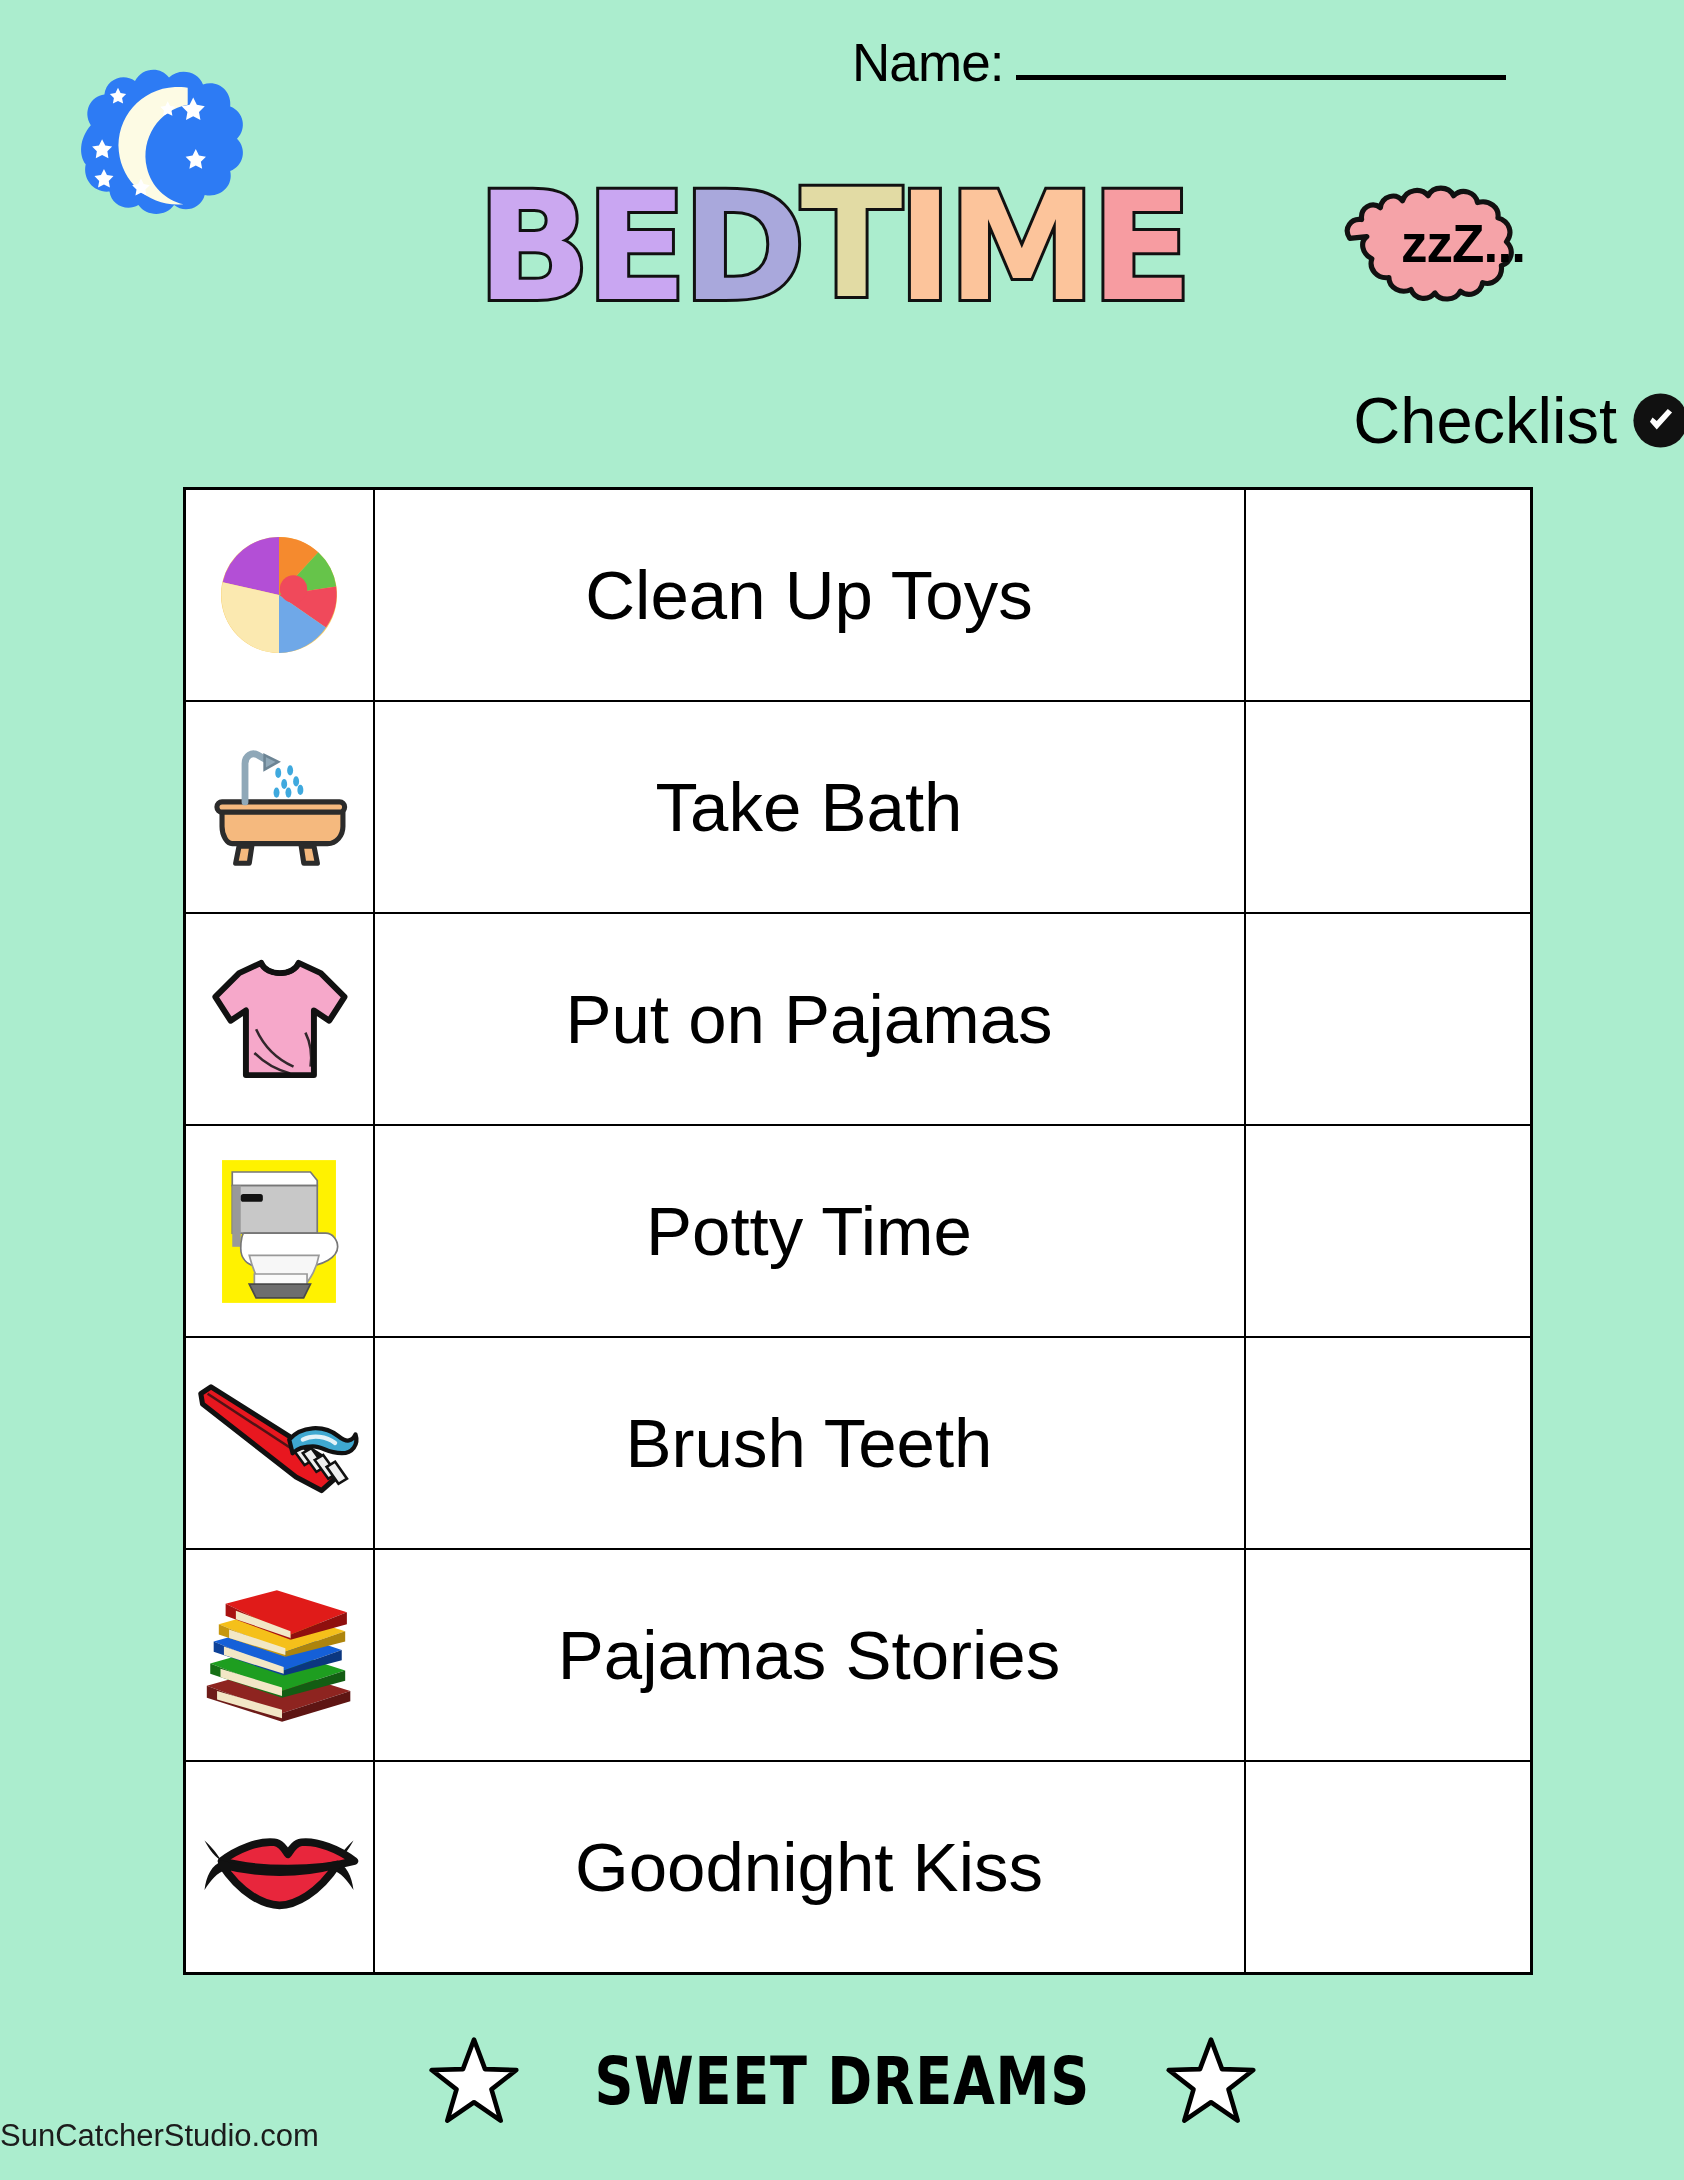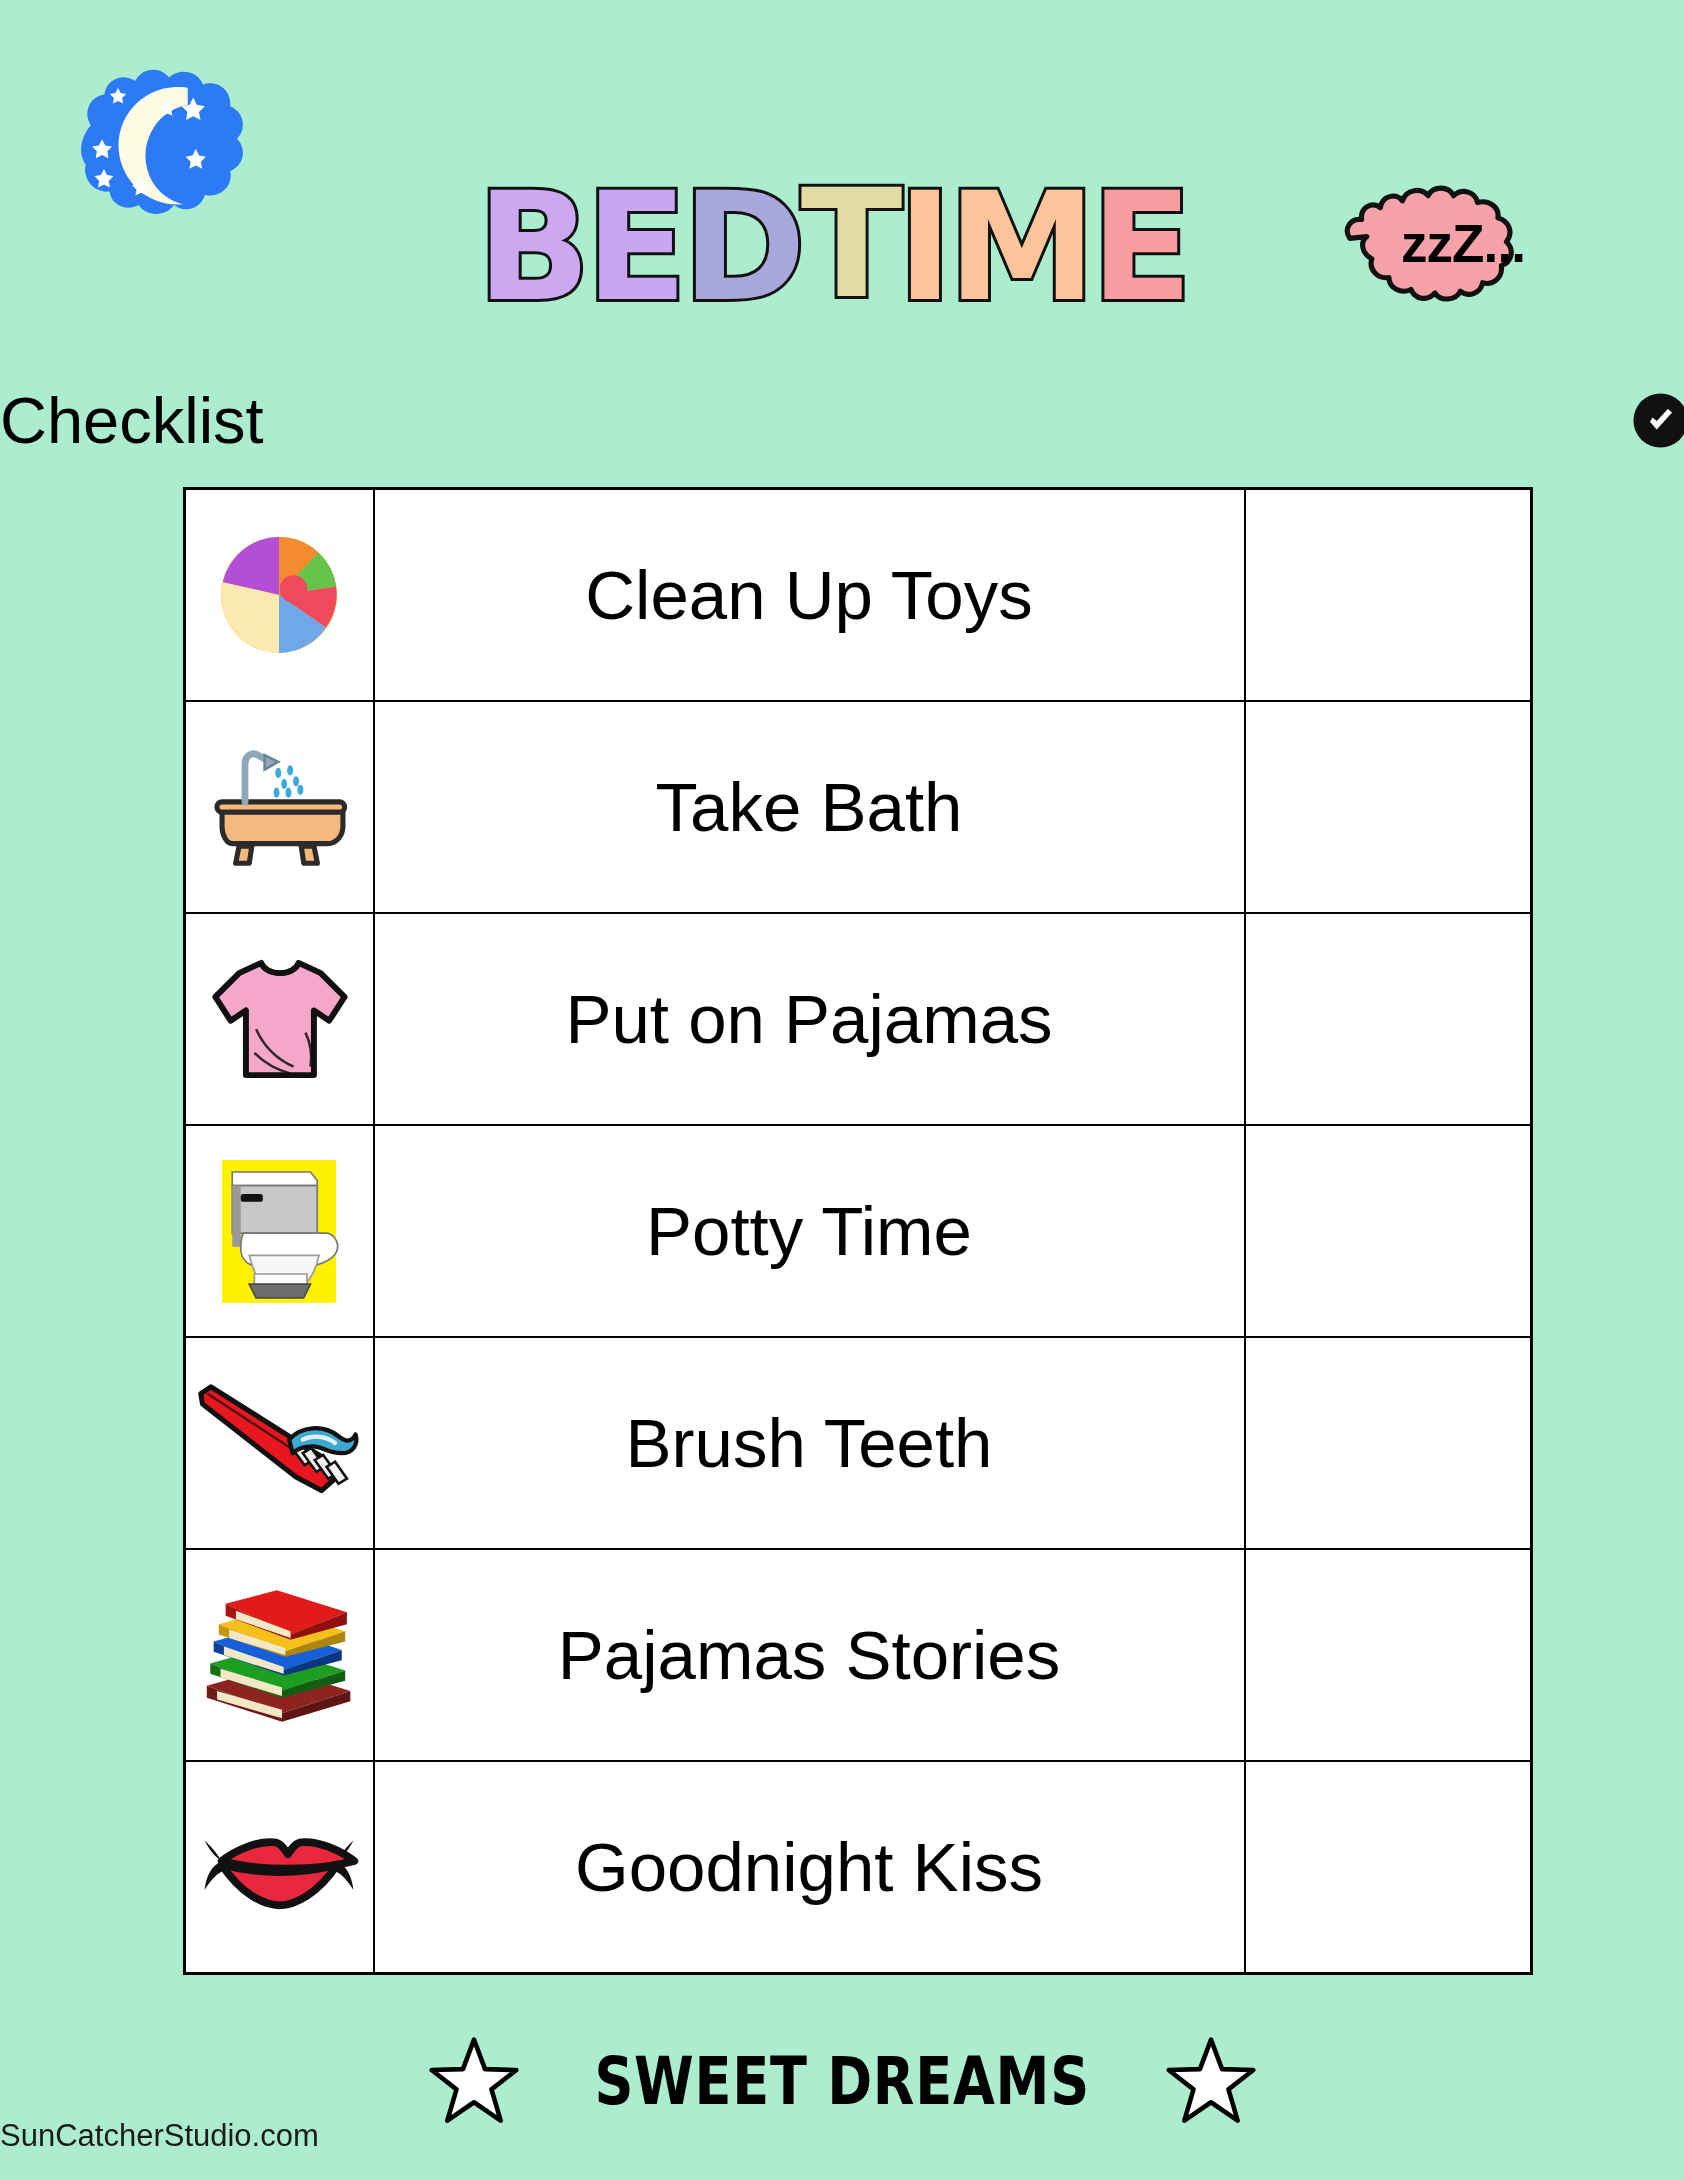--- a/index.html
+++ b/index.html
@@ -52,21 +52,21 @@
   .bt-b{color:#CBA8F0;}
   .bt-e1{color:#C9A6F2;}
   .bt-d{color:#A9A8DC;}
   .bt-t{color:#E2DBA4;transform:translateY(-3.4px);}
   .bt-i{color:#FCC49B;}
   .bt-m{color:#FCC49B;}
   .bt-e2{color:#F79CA1;}
 
   .checklist-row{
     position:absolute;left:0;top:388px;width:1685px;
-    display:flex;align-items:center;justify-content:space-between;gap:19px;
+    display:flex;align-items:center;justify-content:flex-end;gap:19px;
   }
   .checklist-word{font-size:65px;color:#000;line-height:1;}
   .check-badge{
     width:49px;height:49px;border-radius:50%;background:#111;
     display:flex;align-items:center;justify-content:center;
     box-shadow:0 0 0 2.6px #111;
   }
   .check-badge svg{display:block;}
 
   
@@ -110,20 +110,24 @@
   .credit{
     position:absolute;left:0;top:2118px;width:1685px;
     text-align:left;font-size:31px;color:#1c1c1c;
   }
 </style>
 </head>
 <body>
 
 <div class="sheet">
 
+  <div class="name-row">
+    <span class="name-label">Name:</span>
+    <span class="name-line"></span>
+  </div>
 
   <div class="moon-badge">
     <svg width="256" height="204" viewBox="0 0 300 240">
       <path fill="#2D7BF4" d="M58 92c-10-16 0-34 16-36 2-18 22-26 36-16 8-16 30-18 40-4 12-12 34-8 40 8 18-6 34 8 32 26 16 6 20 26 8 38 12 12 8 32-8 38 4 18-12 32-30 28-4 16-24 22-36 12-10 14-32 14-42 0-14 8-32 0-34-16-18 2-32-14-28-32-8-10-8-30 6-46z"></path>
       <path fill="#FDFBE4" d="M172 68c-34 6-56 40-48 74 5 22 22 38 43 43-38 4-72-24-76-62-4-40 26-74 66-76 5 0 10 0 15 1z"></path>
       <g fill="#FFFFFF">
         <path d="M80 120l6 12 13 2-9 9 2 13-12-6-12 6 2-13-9-9 13-2z" transform="scale(0.62) translate(35,55)"></path>
         <path d="M200 60l5 10 11 2-8 8 2 11-10-5-10 5 2-11-8-8 11-2z" transform="scale(0.85) translate(10,10)"></path>
         <path d="M232 150l5 10 11 2-8 8 2 11-10-5-10 5 2-11-8-8 11-2z" transform="scale(0.75) translate(10,10)"></path>
         <path d="M95 185l5 10 11 2-8 8 2 11-10-5-10 5 2-11-8-8 11-2z" transform="scale(0.7) translate(10,20)"></path>

